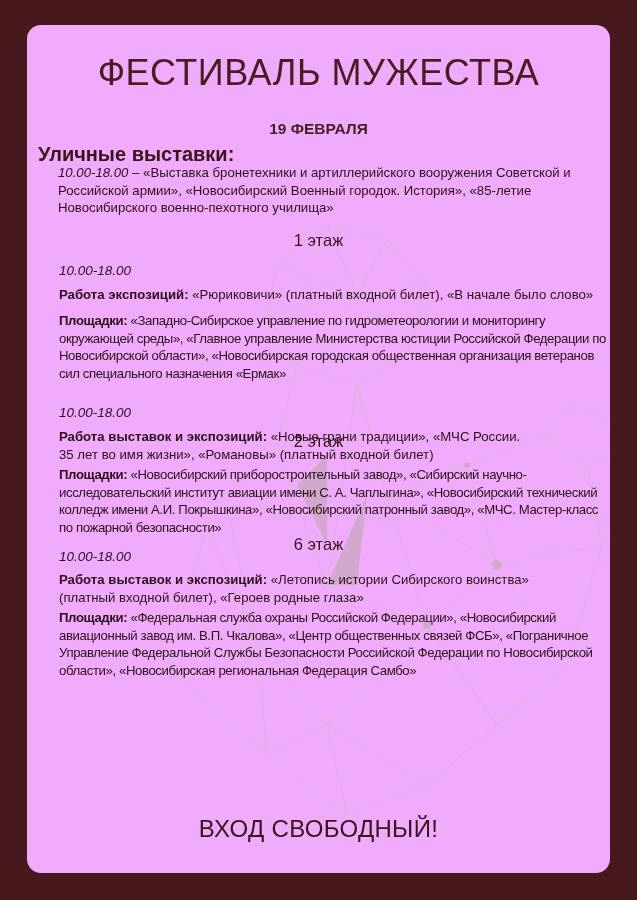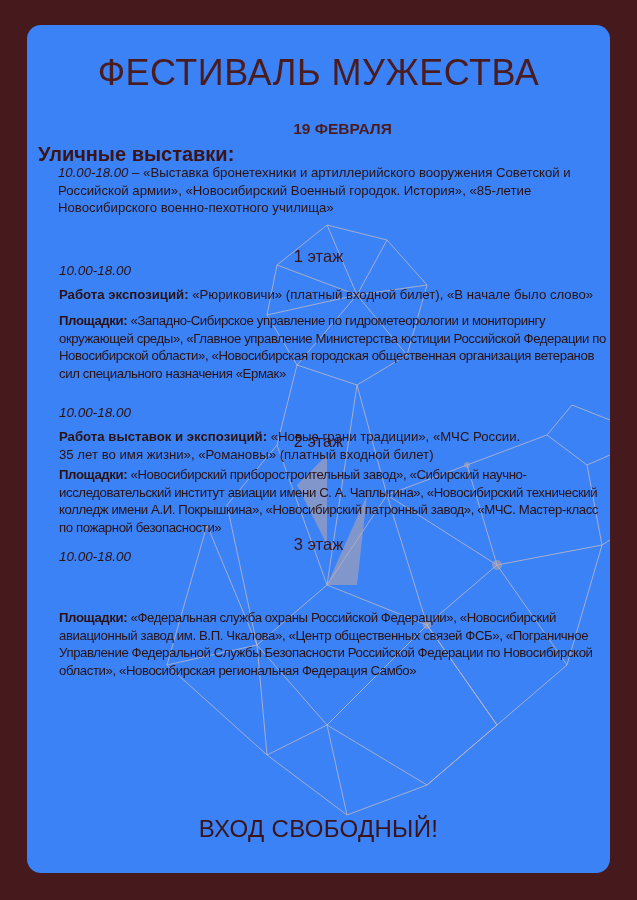--- a/index.html
+++ b/index.html
@@ -2,30 +2,30 @@
 <html><head>
 <meta charset="utf-8">
 <style>
   html, body { margin:0; padding:0; }
   body {
     width:637px; height:900px; background:#46191c; position:relative; overflow:hidden;
     font-family:"Liberation Sans", sans-serif; color:#3a1418;
   }
   .card {
     position:absolute; left:27px; top:25px; width:583px; height:848px;
-    background:#3b82f6; border-radius:14px; overflow:hidden;
+    background:#f0abfc; border-radius:14px; overflow:hidden;
   }
   .watermark { position:absolute; left:0; top:0; width:583px; height:848px; pointer-events:none; }
   .abs { position:absolute; }
   .title {
     left:0; width:583px; top:27px; text-align:center; font-size:36px; letter-spacing:0.5px;
     font-family:"Liberation Sans Narrow","Liberation Sans", sans-serif; color:#4a1c20;
   }
   .subtitle { left:0; width:583px; top:68px; text-align:center; font-size:15.5px; font-weight:bold; color:#4a1c20; }
-  .date { left:0; width:583px; top:95px; text-align:center; font-size:15.5px; font-weight:bold; color:#4a1c20;margin-left:24px; }
+  .date { left:0; width:583px; top:95px; text-align:center; font-size:15.5px; font-weight:bold; color:#4a1c20; }
   .h2 { font-size:20px; font-weight:bold; color:#3a1418; }
   .body { font-size:13.2px; line-height:17.5px; color:#2a1214; }
   .body b { font-weight:bold; }
   .time-i { font-style:italic; }
   .floor { left:0; width:583px; text-align:center; font-size:16.5px; color:#3a1418; }
   .time { font-size:13.5px; font-style:italic; color:#2a1214; }
   .cond { font-family:"Liberation Sans Narrow","Liberation Sans", sans-serif; letter-spacing:-0.4px; }
   .footer { left:0; width:583px; top:790px; text-align:center; font-size:24px; color:#3a1418; letter-spacing:0.3px; }
 </style>
 </head>
@@ -54,29 +54,30 @@
     </g>
   </svg>
 
   <div class="abs title">ФЕСТИВАЛЬ МУЖЕСТВА</div>
   <div class="abs date">19 ФЕВРАЛЯ</div>
 
   <div class="abs h2" style="left:11px; top:118px;">Уличные выставки:</div>
   <div class="abs body" style="left:31px; top:139px; width:540px;"><span class="time-i">10.00-18.00</span><span> – «Выставка бронетехники и артиллерийского вооружения Советской и Российской армии», «Новосибирский Военный городок. История», «85-летие Новосибирского военно-пехотного училища»</span></div>
 
 
-  <div class="abs floor" style="top:222px;">1 этаж</div>
+  <div class="abs floor" style="top:206px;">1 этаж</div>
   <div class="abs time" style="left:32px; top:238px;">10.00-18.00</div>
   <div class="abs body" style="left:32px; top:261px; width:555px; white-space:nowrap;"><b>Работа экспозиций:</b><span> «Рюриковичи» (платный входной билет), «В начале было слово»</span></div>
   <div class="abs body cond" style="left:32px; top:287px; width:548px;"><b>Площадки:</b><span> «Западно-Сибирское управление по гидрометеорологии и мониторингу окружающей среды», «Главное управление Министерства юстиции Российской Федерации по Новосибирской области», «Новосибирская городская общественная организация ветеранов сил специального назначения «Ермак»</span></div>
 
   <div class="abs floor" style="top:384px;margin-top:23px;">2 этаж</div>
   <div class="abs time" style="left:32px; top:380px;">10.00-18.00</div>
   <div class="abs body" style="left:32px; top:403px; width:470px;"><b>Работа выставок и экспозиций:</b><span> «Новые грани традиции», «МЧС России. 35 лет во имя жизни», «Романовы» (платный входной билет)</span></div>
   <div class="abs body cond" style="left:32px; top:441px; width:552px;"><b>Площадки:</b><span> «Новосибирский приборостроительный завод», «Сибирский научно-исследовательский институт авиации имени С. А. Чаплыгина», «Новосибирский технический колледж имени А.И. Покрышкина», «Новосибирский патронный завод», «МЧС. Мастер-класс по пожарной безопасности»</span></div>
 
-  <div class="abs floor" style="top:510px;">3 этаж</div>
+  <div class="abs floor" style="top:510px;">6 этаж</div>
   <div class="abs time" style="left:32px; top:524px;">10.00-18.00</div>
+  <div class="abs body" style="left:32px; top:546px; width:470px;"><b>Работа выставок и экспозиций:</b><span> «Летопись истории Сибирского воинства» (платный входной билет), «Героев родные глаза»</span></div>
   <div class="abs body cond" style="left:32px; top:584px; width:555px;"><b>Площадки:</b><span> «Федеральная служба охраны Российской Федерации», «Новосибирский авиационный завод им. В.П. Чкалова», «Центр общественных связей ФСБ», «Пограничное Управление Федеральной Службы Безопасности Российской Федерации по Новосибирской области», «Новосибирская региональная Федерация Самбо»</span></div>
 
 
   <div class="abs footer">ВХОД СВОБОДНЫЙ!</div>
 </div>
 
 </body></html>

